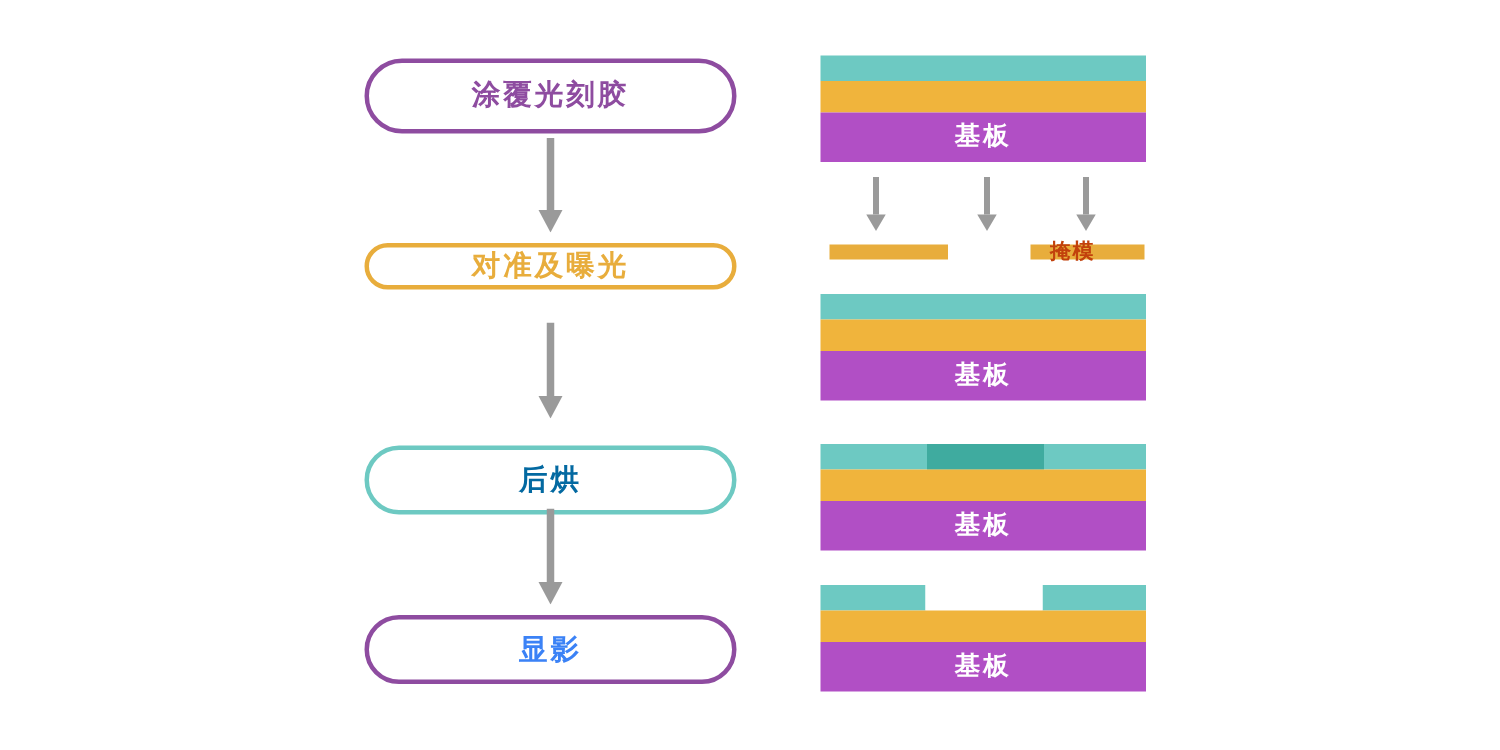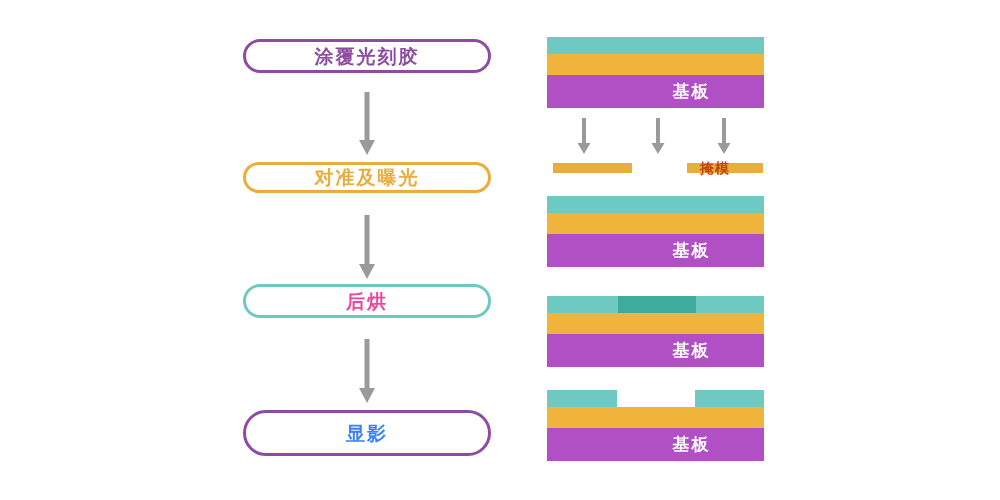--- a/index.html
+++ b/index.html
@@ -43,21 +43,20 @@
 
   .flow-arrow {
     position: absolute;
     width: 22px;
   }
   .flow-arrow svg { display: block; }
 
   
   .stack {
     position: absolute;
-    padding-left: 24px;
   }
   .layer {
     position: absolute;
     box-sizing: border-box;
   }
   .substrate-label {
     position: absolute;
     width: 100%;
     text-align: center;
     color: #ffffff;
@@ -87,27 +86,27 @@
     width: 16px;
   }
   .beam-arrow svg { display: block; }
 </style>
 </head>
 <body>
 
 <div id="canvas">
 
   <div id="flowchart">
-      <div class="flow-node" style="left: 243px; top: 39px; width: 248px; height: 34px; border-color: rgb(142, 76, 160); color: rgb(142, 76, 160);">
+      <div class="flow-node" style="left: 243px; top: 39px; width: 248px; height: 50px; border-color: rgb(142, 76, 160); color: rgb(142, 76, 160); font-family: Liberation Mono, monospace;">
         <span>涂覆光刻胶</span>
       </div>
       <div class="flow-node" style="left: 243px; top: 162px; width: 248px; height: 31px; border-color: rgb(232, 173, 60); color: rgb(232, 173, 60);">
         <span>对准及曝光</span>
       </div>
-      <div class="flow-node" style="left: 243px; top: 284px; width: 248px; height: 34px; border-color: rgb(109, 201, 194); color: #ec4899;">
+      <div class="flow-node" style="left: 243px; top: 297px; width: 248px; height: 46px; border-color: rgb(109, 201, 194); color: #0369a1;">
         <span>后烘</span>
       </div>
       <div class="flow-node" style="left: 243px; top: 410px; width: 248px; height: 46px; border-color: rgb(142, 76, 160); color: #3b82f6;">
         <span>显影</span>
       </div>
       <div class="flow-arrow" style="left: 356px; top: 92px; height: 63px;">
         <svg width="22" height="63" viewBox="0 0 22 63">
           <rect x="8.5" y="0" width="5" height="48" fill="#9a9a9a"></rect>
           <polygon points="3,48 19,48 11,63" fill="#9a9a9a"></polygon>
         </svg>

